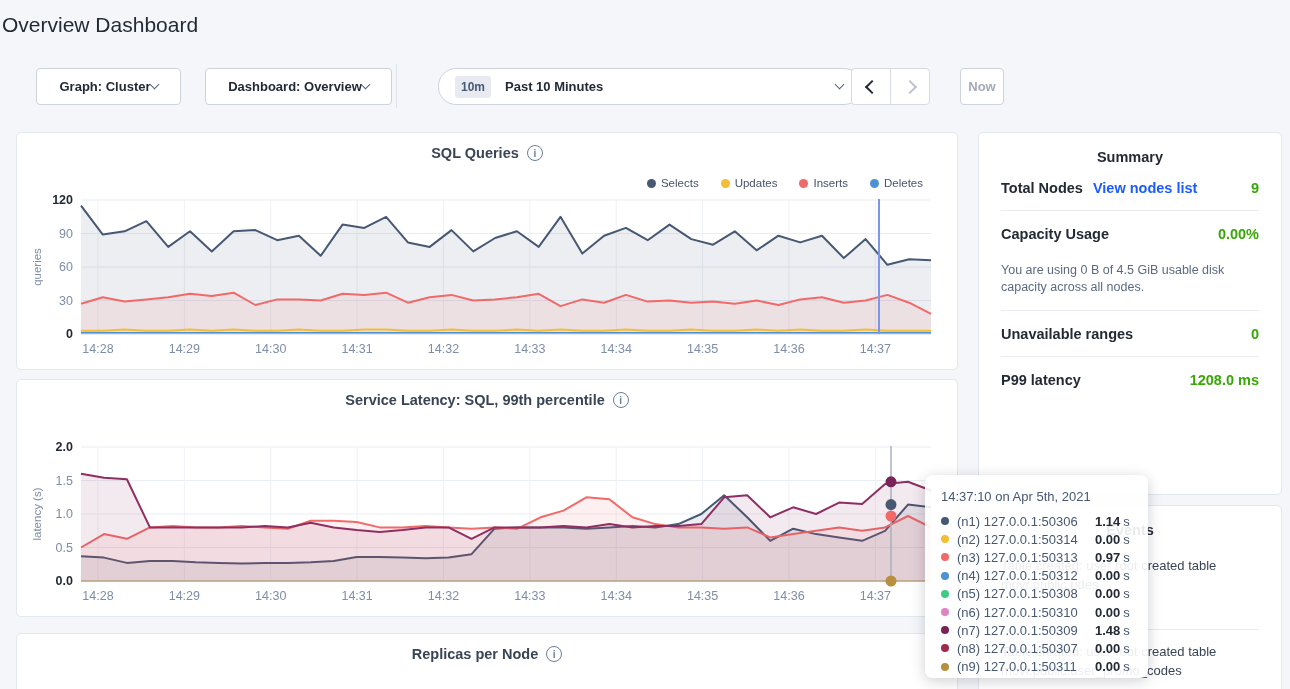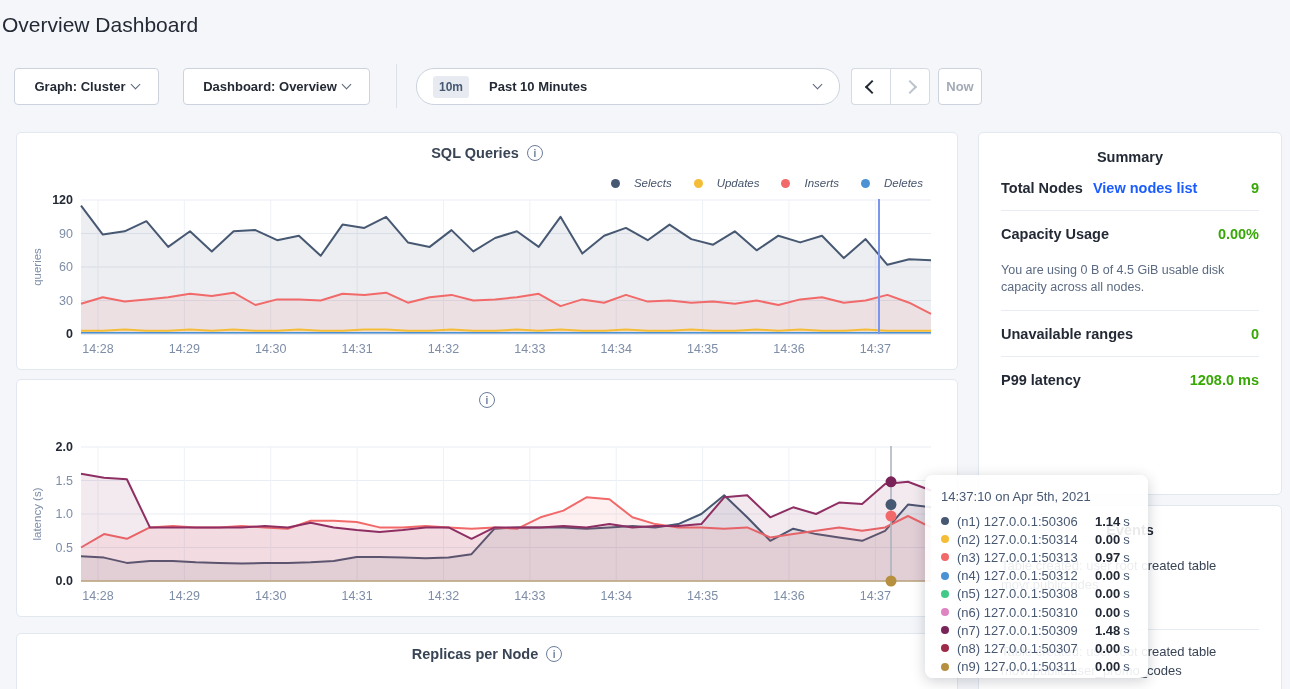--- a/index.html
+++ b/index.html
@@ -13,22 +13,23 @@
   }
   .page-title {
     position: absolute; left: 2px; top: 13px;
     font-size: 21px; font-weight: 500; color: #242a35;
   }
   
   .btn {
     position: absolute; top: 68px; height: 37px;
     background: #fff; border: 1px solid #ccd3dd; border-radius: 4px;
     display: flex; align-items: center; justify-content: center;
-    font-size: 13px; font-weight: 700; color: #242a35; gap: 6px;
+    font-size: 13px; font-weight: 700; color: #242a35; gap: 0;
     cursor: pointer;
+    margin-left: 22px;
   }
   .chev {
     width: 7px; height: 7px; border-right: 1.6px solid #59657a;
     border-bottom: 1.6px solid #59657a; transform: rotate(45deg);
     margin-top: -4px; flex: none;
   }
   #btn-graph { left: 14px; width: 145px; }
   #btn-dashboard { left: 183px; width: 187px; }
   #ctrl-divider { position:absolute; left: 396px; top: 64px; width: 1px; height: 44px; background: #dde2ea; }
   #time-picker { left: 416px; width: 424px; justify-content: flex-start; padding: 0 16px; border-radius: 18px; }
@@ -55,21 +56,21 @@
     position: absolute; top: 12px; left: 0; width: 100%;
     display: flex; align-items: center; justify-content: center; gap: 8px;
     font-size: 14.5px; font-weight: 700; color: #394455;
   }
   .info-icon {
     width: 16px; height: 16px; border: 1.3px solid #6b7d9c; border-radius: 50%;
     color: #6b7d9c; font-size: 10px; font-weight: 600; font-style: normal;
     display: flex; align-items: center; justify-content: center; cursor: pointer;
   }
   .legend { position: absolute; top: 44px; right: 34px; display: flex; gap: 22px; }
-  .lg-item { display: flex; align-items: center; gap: 14px; font-size: 11.5px; color: #46536b; cursor: pointer; font-style: italic; }
+  .lg-item { display: flex; align-items: center; gap: 5px; font-size: 11.5px; color: #46536b; cursor: pointer; }
   .lg-dot { width: 9px; height: 9px; border-radius: 50%; flex: none; }
   .ylab {
     position: absolute; left: 20px; top: 134px; transform: translate(-50%,-50%) rotate(-90deg);
     font-size: 11.5px; color: #7e8da8; white-space: nowrap;
   }
   .chart-svg { position: absolute; left: 0; top: 0; }
   
   .panel-title { margin-top: 16px; text-align: center; font-size: 14.5px; font-weight: 700; color: #242a35; }
   .srow { margin: 0 22px; padding: 15px 0 14px; border-bottom: 1px solid #e9edf3; }
   .srow:first-of-type { padding-top: 24px; }
@@ -187,20 +188,21 @@
       <text x="512.85" y="220" text-anchor="middle" font-family="Liberation Sans, sans-serif" font-size="12.5" fill="#7e8da8">14:33</text>
       <text x="599.22" y="220" text-anchor="middle" font-family="Liberation Sans, sans-serif" font-size="12.5" fill="#7e8da8">14:34</text>
       <text x="685.59" y="220" text-anchor="middle" font-family="Liberation Sans, sans-serif" font-size="12.5" fill="#7e8da8">14:35</text>
       <text x="771.96" y="220" text-anchor="middle" font-family="Liberation Sans, sans-serif" font-size="12.5" fill="#7e8da8">14:36</text>
       <text x="858.33" y="220" text-anchor="middle" font-family="Liberation Sans, sans-serif" font-size="12.5" fill="#7e8da8">14:37</text>
     </svg>
 </div>
 
 <div class="card" id="card-latency">
   <div class="chart-title">
+    <span>Service Latency: SQL, 99th percentile</span>
     <span class="info-icon">i</span>
   </div>
   <div class="ylab">latency (s)</div>
   <svg class="chart-svg" id="svg-latency" width="942" height="238">
       <line x1="64" x2="914" y1="201" y2="201" stroke="#e9edf4" stroke-width="1"></line>
       <line x1="64" x2="914" y1="167.5" y2="167.5" stroke="#e9edf4" stroke-width="1"></line>
       <line x1="64" x2="914" y1="134" y2="134" stroke="#e9edf4" stroke-width="1"></line>
       <line x1="64" x2="914" y1="100.5" y2="100.5" stroke="#e9edf4" stroke-width="1"></line>
       <line x1="64" x2="914" y1="67" y2="67" stroke="#e9edf4" stroke-width="1"></line>
       <line x1="81" x2="81" y1="67" y2="201" stroke="#eef1f6" stroke-width="1"></line>

